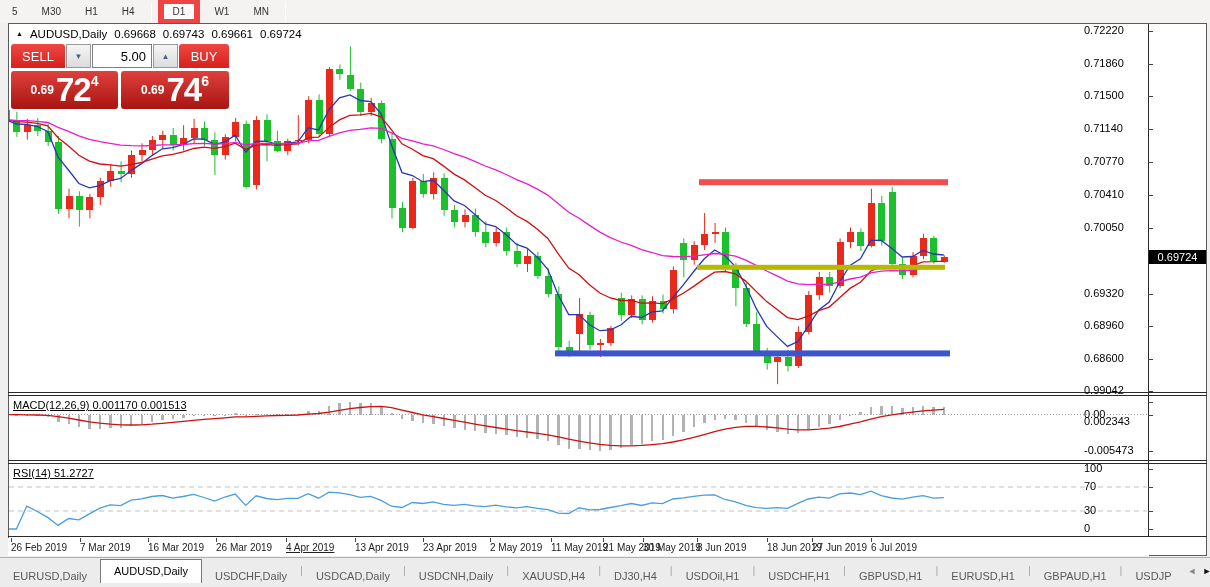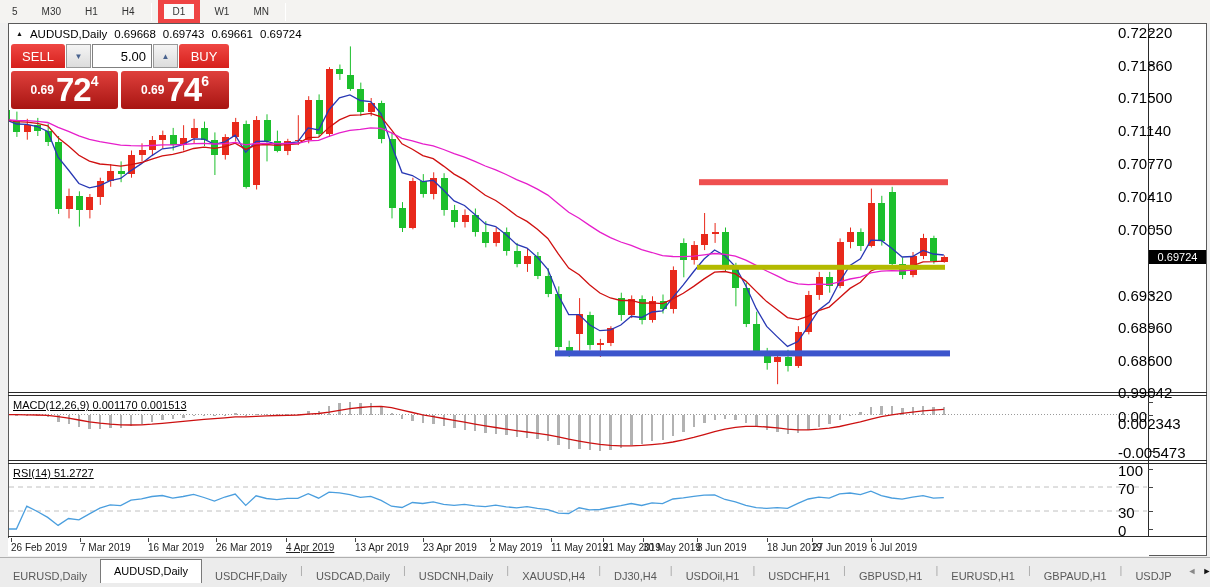--- a/index.html
+++ b/index.html
@@ -43,21 +43,21 @@
             background:linear-gradient(#df403c,#a81512); color:#fff;
             display:flex; align-items:center; justify-content:center; cursor:pointer; }
   #sell-box { left:0; width:107px; }
   #buy-box  { left:110px; width:108px; }
   .px-small { font-size:12px; font-weight:bold; margin-right:2px; }
   .px-big   { font-size:33px; font-weight:bold; letter-spacing:-1px; line-height:30px; }
   .px-sup   { font-size:14px; font-weight:bold; position:relative; top:-9px; }
   
   .ind-label { position:absolute; left:13px; font-size:11px; color:#000; white-space:nowrap;text-decoration:underline; }
   
-  .y-label { position:absolute; left:1118px; font-size:15px; color:#000; }
+  .y-label { position:absolute; left:1084px; font-size:11px; color:#000; }
   .y-tick  { position:absolute; left:1148px; width:5px; height:1px; background:#444; }
   #price-tag { position:absolute; left:1149px; width:57px; height:14px; background:#000;
                color:#fff; font-size:11px; text-align:center; line-height:14px; }
   
   #date-axis { position:absolute; left:8px; top:538px; width:1141px; height:18px; background:#fff; }
   .d-label { position:absolute; top:4px; font-size:10px; color:#222; white-space:nowrap; }
   .d-tick  { position:absolute; top:0; width:1px; height:4px; background:#444; }
   
   #tabbar { position:absolute; left:0; top:557px; width:1210px; height:30px; background:#ececec;
             border-top:1px solid #b0b0b0; display:flex; align-items:flex-start; overflow:hidden; }

